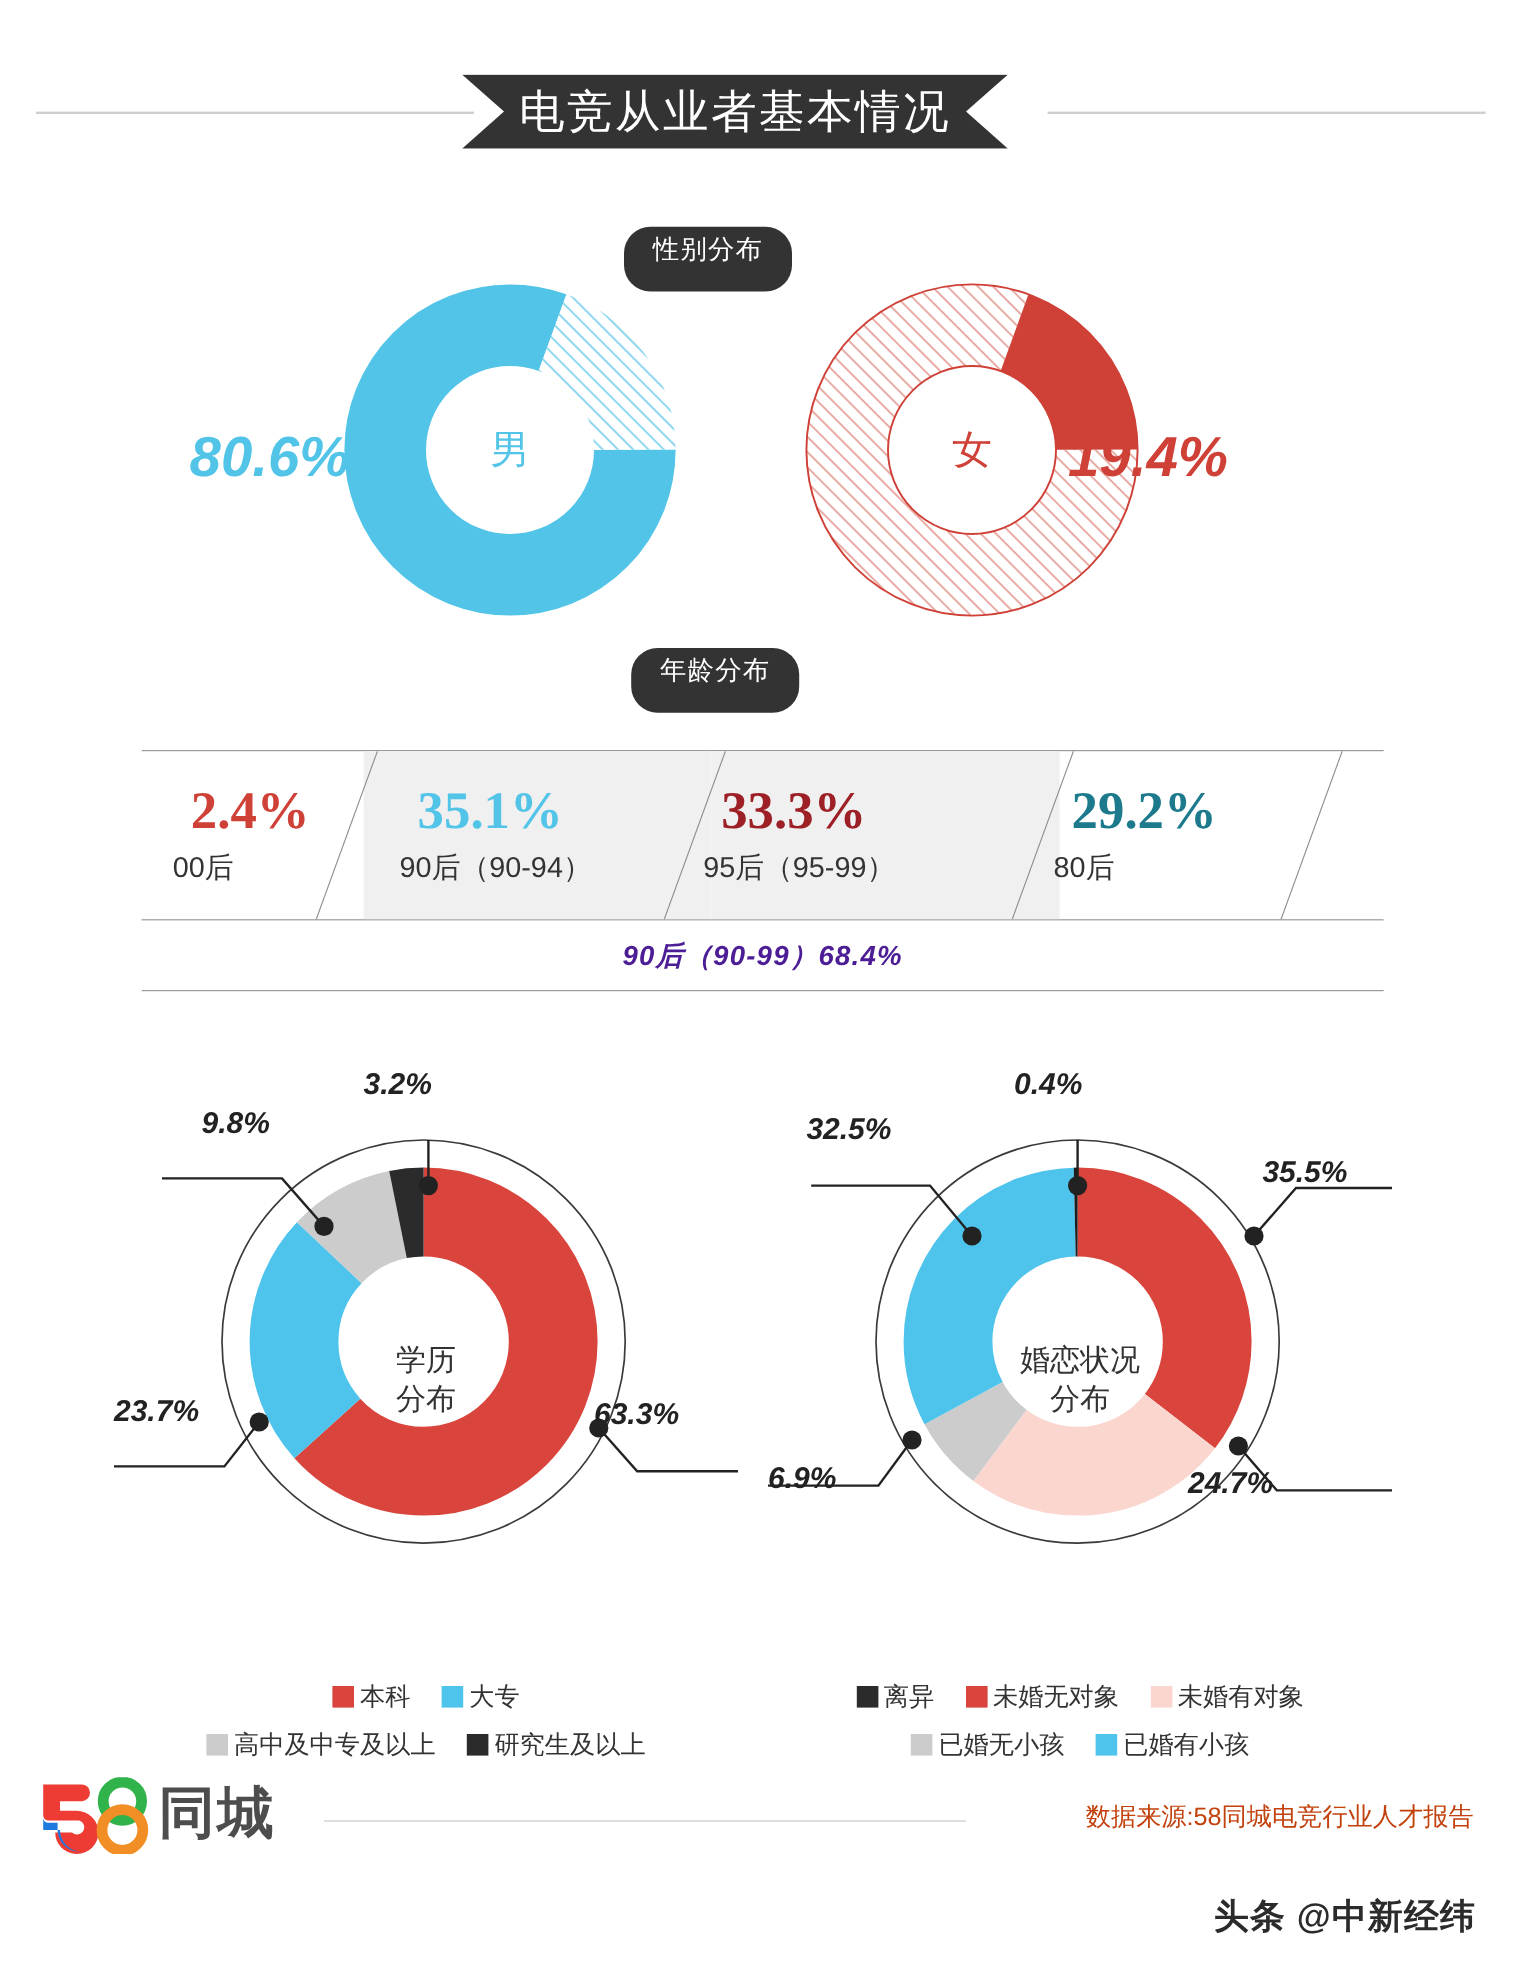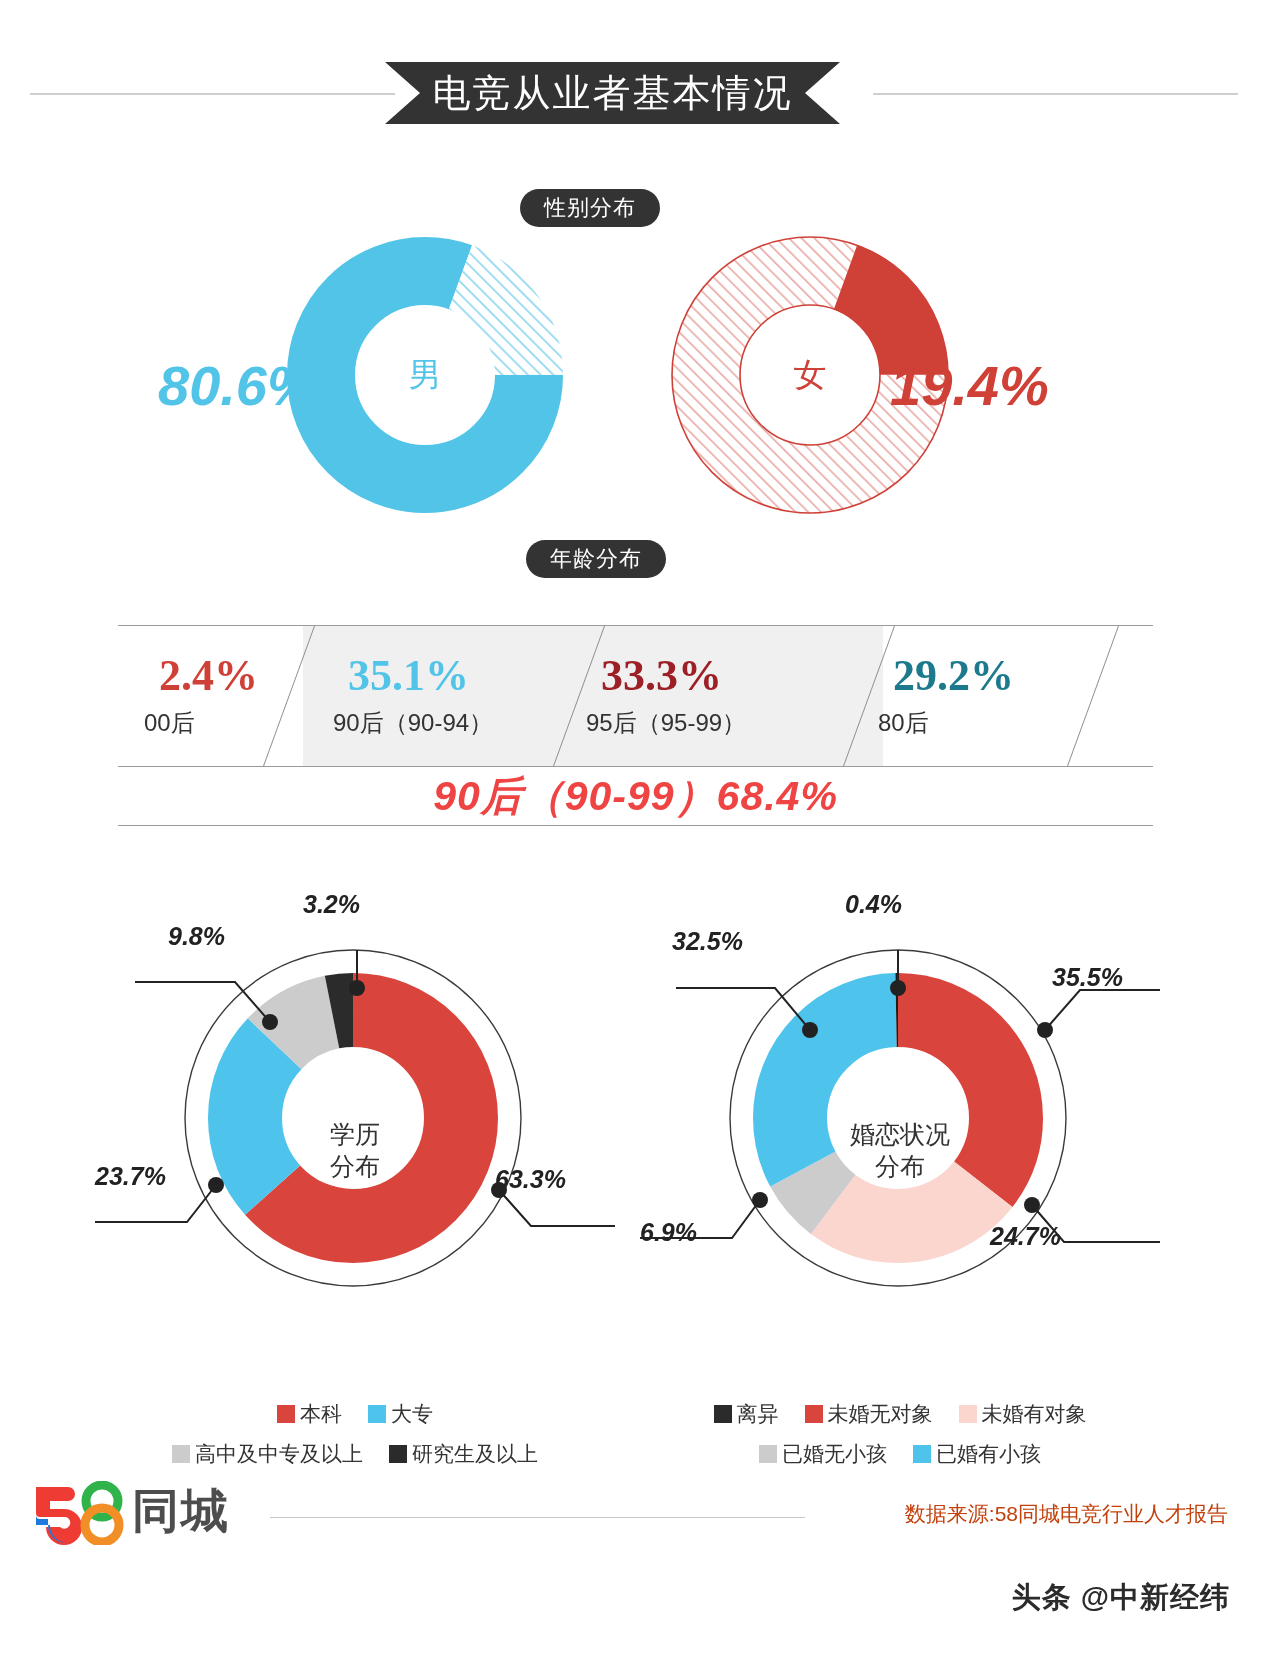--- a/index.html
+++ b/index.html
@@ -25,31 +25,31 @@
   }
   .banner-title{
     color:#ffffff;font-size:38px;letter-spacing:2px;font-weight:500;
     display:flex;align-items:center;gap:16px;
   }
   .banner-dot{width:8px;height:8px;border-radius:50%;background:#fff;display:inline-block;}
 
   
   .pill{
     position:absolute;background:#333333;color:#fff;border-radius:22px;
-    font-size:22px;height:38px;line-height:38px;text-align:center;letter-spacing:1px;
+    font-size:22px;height:54px;line-height:38px;text-align:center;letter-spacing:1px;
   }
   #pill-gender{left:520px;top:189px;width:140px;}
   #pill-age{left:526px;top:540px;width:140px;}
 
   
   .gender-area{position:absolute;left:0;top:235px;width:1268px;height:290px;}
   .donut-g{position:absolute;width:280px;height:280px;}
   #donut-male{left:285px;top:0;}
   #donut-female{left:670px;top:0;}
-  .gender-pct{position:absolute;font-size:56px;font-style:italic;font-weight:bold;}
+  .gender-pct{position:absolute;font-size:47px;font-style:italic;font-weight:bold;}
   #pct-male{left:158px;top:118px;color:#52c4e8;}
   #pct-female{left:890px;top:118px;color:#cf4037;}
   .donut-center-label{
     position:absolute;left:0;right:0;top:50%;transform:translateY(-50%);
     text-align:center;font-size:33px;font-weight:500;
   }
   #label-male{color:#52c4e8;}
   #label-female{color:#cf4037;}
 
   
@@ -59,21 +59,21 @@
   .age-cell{
     position:absolute;top:0;height:140px;
     display:flex;flex-direction:column;justify-content:center;
   }
   .age-cell .pct{font-family:"Liberation Serif","DejaVu Serif",serif;font-weight:bold;font-size:44px;line-height:1.05;margin-left:15px;}
   .age-cell .lbl{font-size:24px;color:#333;margin-top:8px;}
   .age-shade{position:absolute;top:0;height:140px;background:#f0f0f0;}
   .age-slash{position:absolute;top:0;width:1px;height:140px;background:#8d8d8d;transform:skewX(-20deg);transform-origin:top;}
   .age-summary{
     height:58px;display:flex;align-items:center;justify-content:center;
-    font-size:41px;font-style:italic;font-weight:bold;color:#ef4444;letter-spacing:1px;
+    font-size:23px;font-style:italic;font-weight:bold;color:#4c1d95;letter-spacing:1px;
   }
 
   
   .chart-block{position:absolute;top:900px;width:520px;height:540px;}
   #chart-edu{left:95px;}
   #chart-mar{left:640px;}
   .chart-svg{position:absolute;left:0;top:0;}
   .donut-title{
     position:absolute;left:50%;top:218px;transform:translateX(-50%);
     text-align:center;font-size:25px;line-height:1.28;color:#333;font-weight:500;width:180px;

